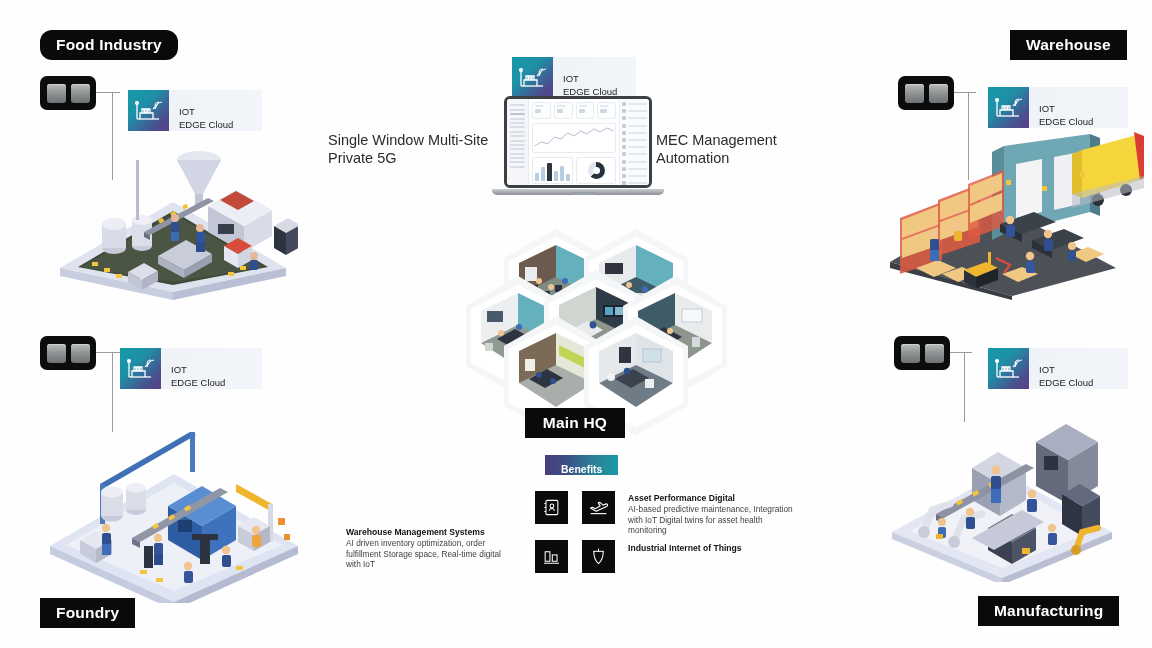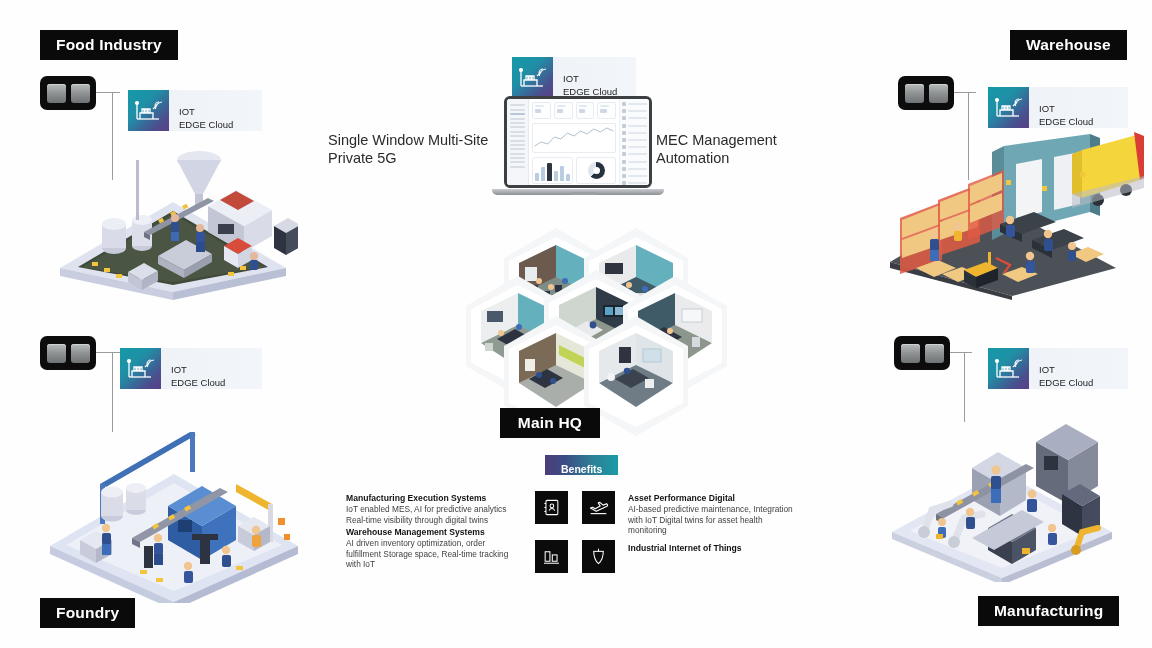--- a/index.html
+++ b/index.html
@@ -149,21 +149,21 @@
   }
 
   
   .scene { position:absolute; }
 </style>
 </head>
 <body>
 
 <div id="stage">
 
-  <div class="plate" style="left:40px; top:30px;">
+  <div class="plate" style="left:40px; top:30px;border-radius:12px;">
     <span>Food Industry</span>
   </div>
 
   <div class="router" style="left:40px; top:76px;">
     <div class="puck"></div>
     <div class="puck"></div>
   </div>
   <div class="conn" style="left:96px; top:92px; width:24px; height:0; border-left:none;border-right:none;border-bottom:none;"></div>
   <div class="conn" style="left:112px; top:92px; width:10px; height:88px; border-top:none;border-right:none;border-bottom:none;border-left:1.6px solid #9b9b9b;"></div>
 
@@ -877,33 +877,28 @@
           <rect x="30" y="26" width="12" height="16" fill="#2f3440"></rect>
           <polygon points="26,58 44,48 60,57 42,67" fill="#3b434e"></polygon>
           <circle cx="38" cy="50" r="3.2" fill="#2f4f8f"></circle>
           <circle cx="22" cy="56" r="4" fill="#f2f3f5"></circle>
           <rect x="56" y="58" width="9" height="9" fill="#eceef0"></rect>
         </svg>
       </div>
     </div>
   </div>
 
-  <div class="plate" style="left:500px; top:408px; width:100px;">
+  <div class="plate" style="left:525px; top:408px; width:100px;">
     <span>Main HQ</span>
   </div>
 
   <div class="benefits-badge" style="left:545px; top:455px;">
     <span>Benefits</span>
   </div>
 
-  <div class="benefit" style="left:346px; top:493px; text-align:left;">
-    <h4>Manufacturing Execution Systems</h4>
-    <p>IoT enabled MES, AI for predictive analytics
-Real-time visibility through digital twins</p>
-  </div>
   <div class="bicon" style="left:535px; top:491px;">
     <svg width="19" height="19" viewBox="0 0 24 24" fill="none" stroke="#ffffff" stroke-width="1.3">
       <rect x="5" y="3" width="15" height="18" rx="1.5"></rect>
       <path d="M5 7H3M5 12H3M5 17H3"></path>
       <circle cx="12.5" cy="10" r="2.3"></circle>
       <path d="M9 16c.6-1.8 2-2.6 3.5-2.6S15.4 14.2 16 16"></path>
     </svg>
   </div>
 
   <div class="bicon" style="left:582px; top:491px;">
@@ -915,21 +910,21 @@
   <div class="benefit" style="left:628px; top:493px;">
     <h4>Asset Performance Digital</h4>
     <p>AI-based predictive maintenance, Integration
 with IoT Digital twins for asset health
 monitoring</p>
   </div>
 
   <div class="benefit" style="left:346px; top:527px;">
     <h4>Warehouse Management Systems</h4>
     <p>AI driven inventory optimization, order
-fulfillment Storage space, Real-time tracking
+fulfillment Storage space, Real-time digital
 with IoT</p>
   </div>
   <div class="bicon" style="left:535px; top:540px;">
     <svg width="19" height="19" viewBox="0 0 24 24" fill="none" stroke="#ffffff" stroke-width="1.3">
       <rect x="4" y="6" width="6" height="12"></rect>
       <rect x="13" y="10" width="6" height="8"></rect>
       <path d="M2.5 20.5h19"></path>
     </svg>
   </div>
 

